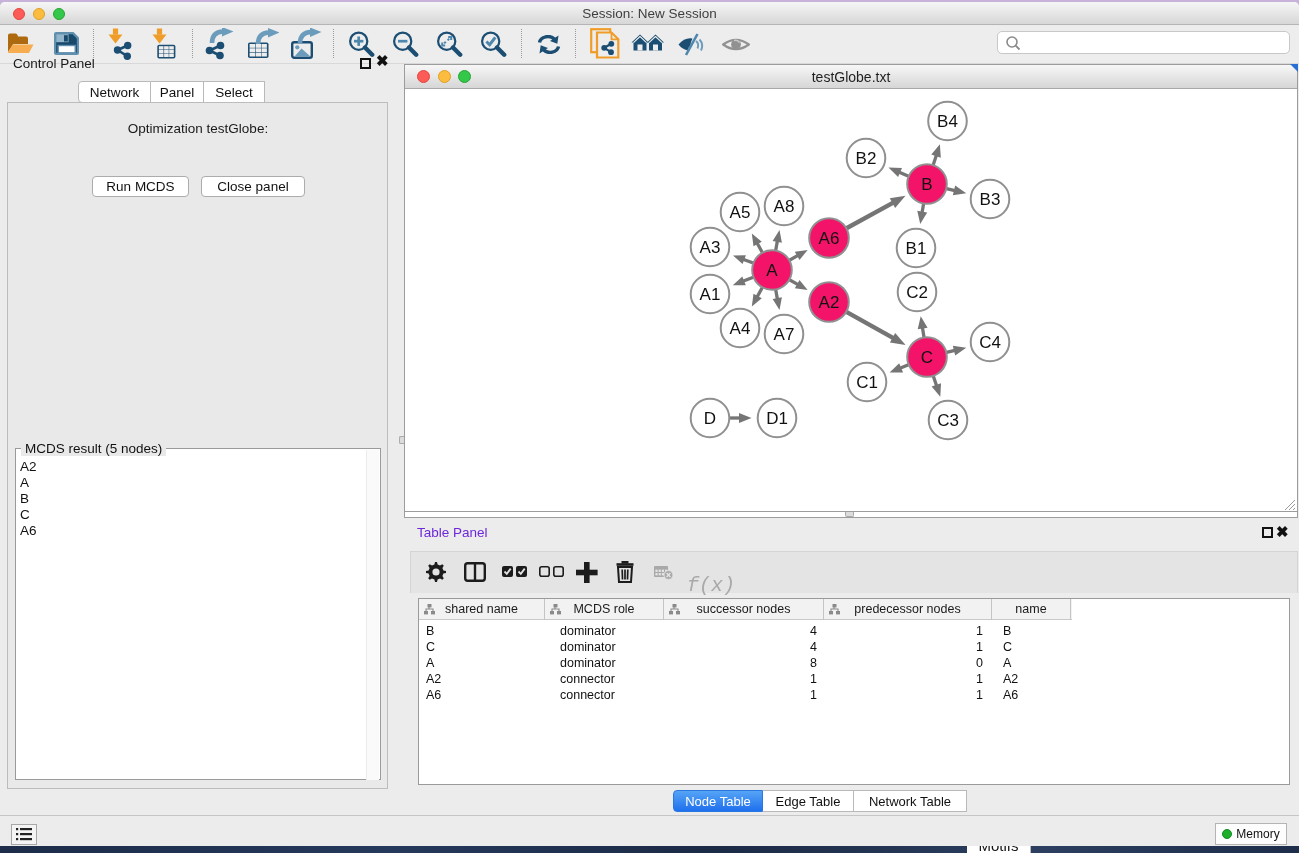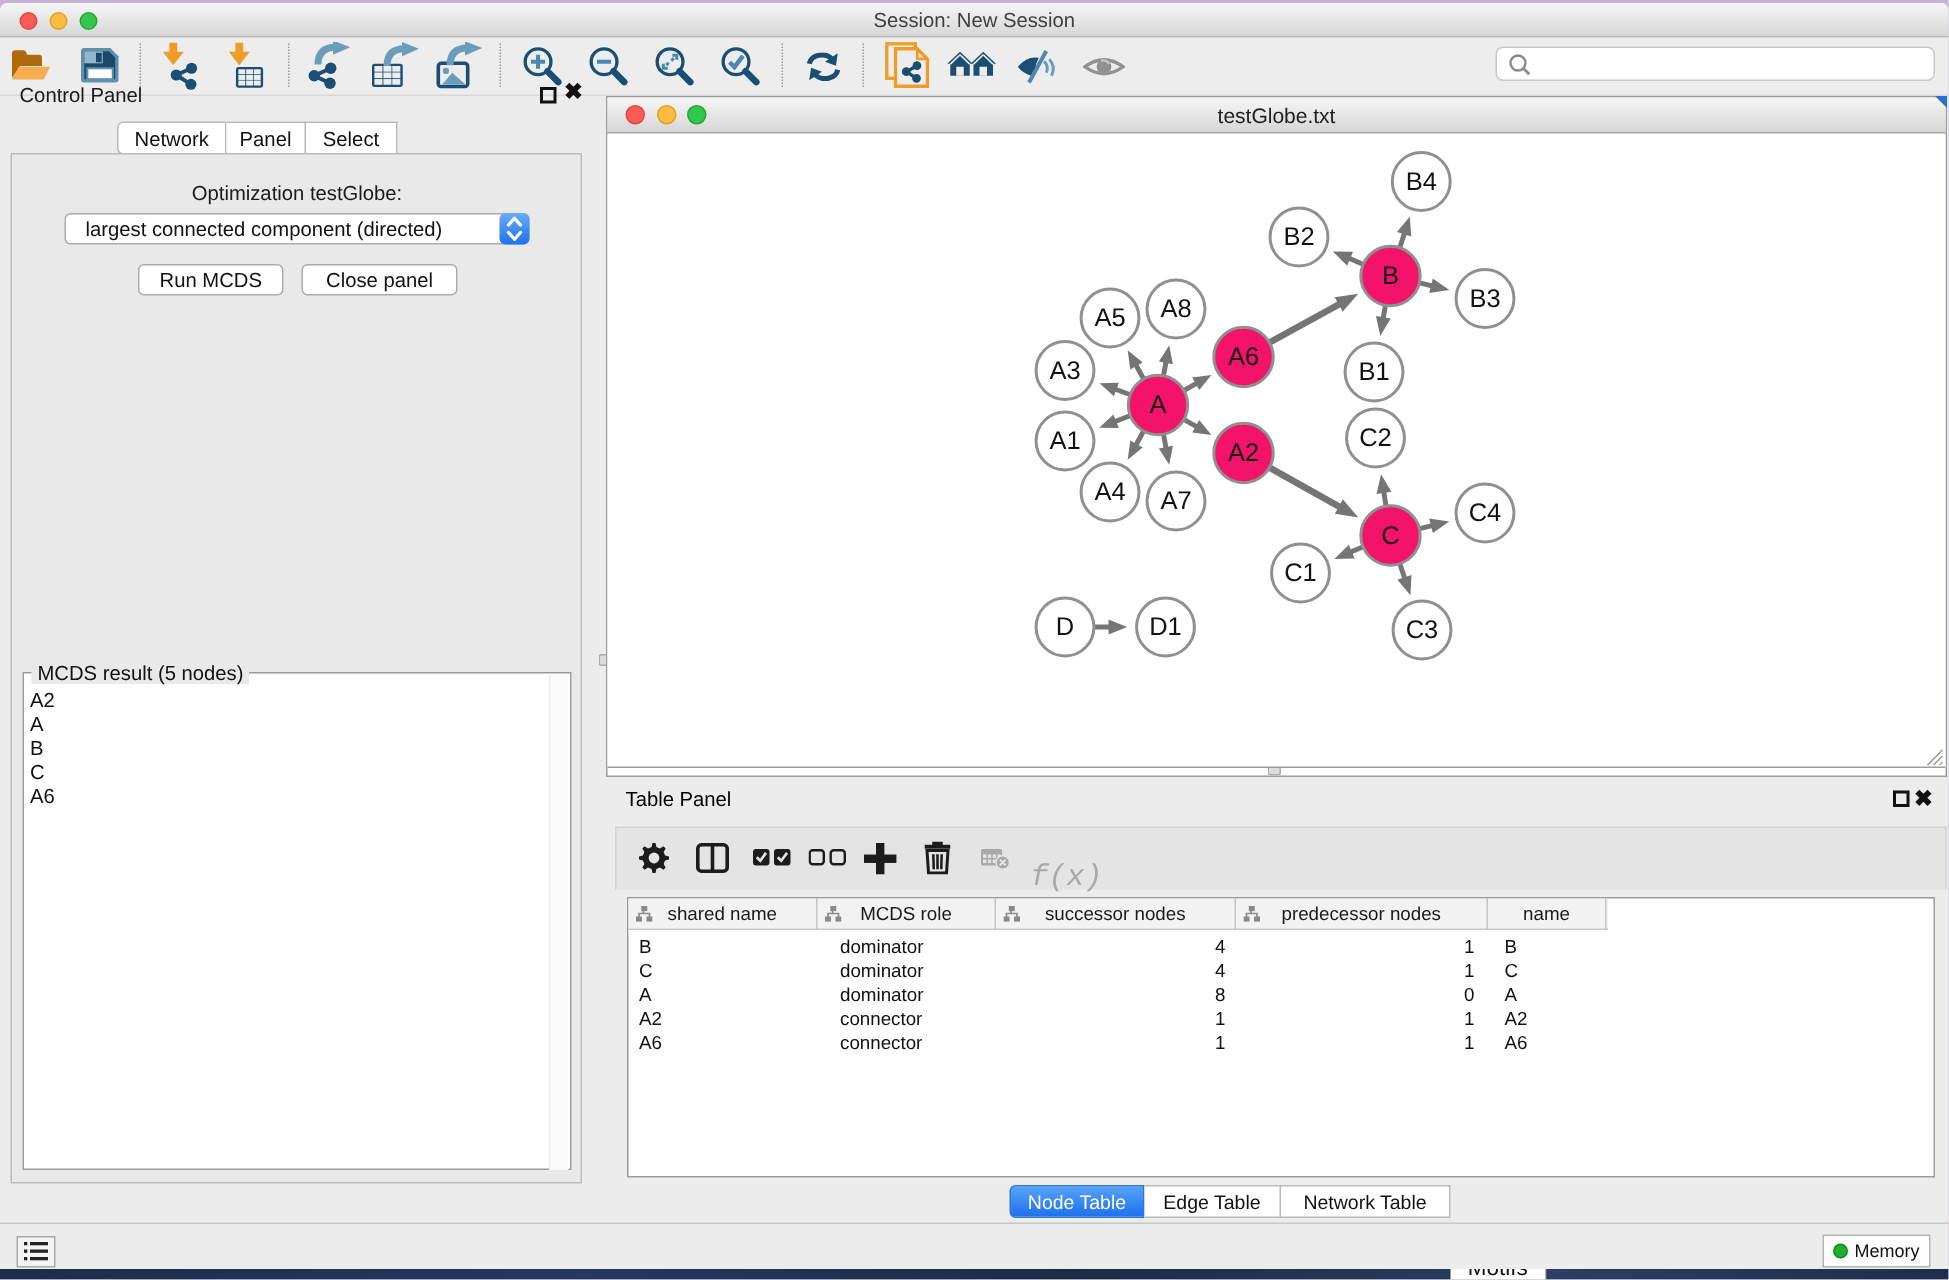--- a/index.html
+++ b/index.html
@@ -42,21 +42,21 @@
 
 #gframe { position:absolute; left:404px; top:64px; width:894px; height:454px; background:#fff; border:1px solid #9c9c9c; }
 #gtitle { position:absolute; left:0; top:0; width:100%; height:24px; background:linear-gradient(#f7f7f7,#d6d6d6); border-bottom:1px solid #a8a8a8; }
 #gtitle .tl { top:5px; width:13px; height:13px; }
 #gtitle .t1 { left:12px; } #gtitle .t2 { left:33px; } #gtitle .t3 { left:53px; }
 #gtitletext { position:absolute; top:4px; left:0; width:100%; text-align:center; font-size:14px; font-weight:500; color:#1f1f1f; }
 #gcanvas { position:absolute; left:0px; top:25px; width:892px; height:422px; background:#fff; border-bottom:1px solid #9c9c9c; }
 #grip { position:absolute; right:1px; bottom:6px; width:12px; height:12px; }
 
 #tpanel { position:absolute; left:404px; top:520px; width:895px; height:292px; }
-#tptitle { position:absolute; left:13px; top:5px; font-size:13.5px; color:#000000; }
+#tptitle { position:absolute; left:13px; top:5px; font-size:13.5px; color:#6d28d9; }
 #tptoolbar { position:absolute; left:6px; top:31px; width:888px; height:42px; background:#e4e4e4; border:1px solid #d4d4d4; border-bottom:none; }
 #ttable { position:absolute; left:14px; top:78px; width:872px; height:187px; background:#fff; border:1px solid #9a9a9a; }
 #thead { position:absolute; left:0; top:0; width:653px; height:21px; background:#f2f2f2; border-bottom:1px solid #c9c9c9; display:flex; }
 .th { position:relative; height:21px; border-right:1px solid #c4c4c4; font-size:12.5px; color:#1a1a1a; text-align:center; line-height:20px; }
 .treeic { position:absolute; left:5px; top:5px; }
 .trow { position:absolute; font-size:12.5px; color:#111; }
 #ttabs { position:absolute; left:269px; top:270px; display:flex; height:22px; }
 #statusbar { position:absolute; left:0; top:815px; width:1299px; height:31px; background:#ececec; border-top:1px solid #c6c6c6; }
 #listbtn { position:absolute; left:11px; top:8px; width:26px; height:21px; background:#f4f4f4; border:1px solid #a8a8a8; }
 #membtn { position:absolute; right:12px; top:7px; width:72px; height:22px; background:#fdfdfd; border:1px solid #b4b4b4; font-size:12px; color:#111; text-align:center; line-height:20px; }
@@ -241,28 +241,20 @@
   <div class="maxbox" style="left:360px;top:10px"></div>
   <div class="closex" style="left:376px;top:4px">✖</div>
   <div id="cptabs">
     <div class="tab first" style="width:73px">Network</div>
       <div class="tab" style="width:53px">Panel</div>
       <div class="tab" style="width:61px">Select</div>
       <div class="tab sel last" style="width:58px">MCDS</div>
   </div>
   <div id="cpbody"></div>
   <div id="optlabel">Optimization testGlobe:</div>
-  <div id="dropdown">largest connected component (directed)
-    <div id="spinner">
-        <svg width="14" height="19" viewBox="0 0 14 19" style="position:absolute;left:3px;top:1px">
-          <path d="M3 7 L7 2.5 L11 7" fill="none" stroke="#fff" stroke-width="2.2" stroke-linecap="round" stroke-linejoin="round"></path>
-          <path d="M3 12 L7 16.5 L11 12" fill="none" stroke="#fff" stroke-width="2.2" stroke-linecap="round" stroke-linejoin="round"></path>
-        </svg>
-      </div>
-  </div>
   <div class="btn" id="runbtn">Run MCDS</div>
   <div class="btn" id="closebtn">Close panel</div>
   <div id="mcdsbox">
     <div id="mcdsscroll"></div>
     <div id="mcdslegend">MCDS result (5 nodes)</div>
     <div id="mcdslist">A2<br>A<br>B<br>C<br>A6</div>
   </div>
 </div>
 <div id="gframe">
   <div id="gtitle">

